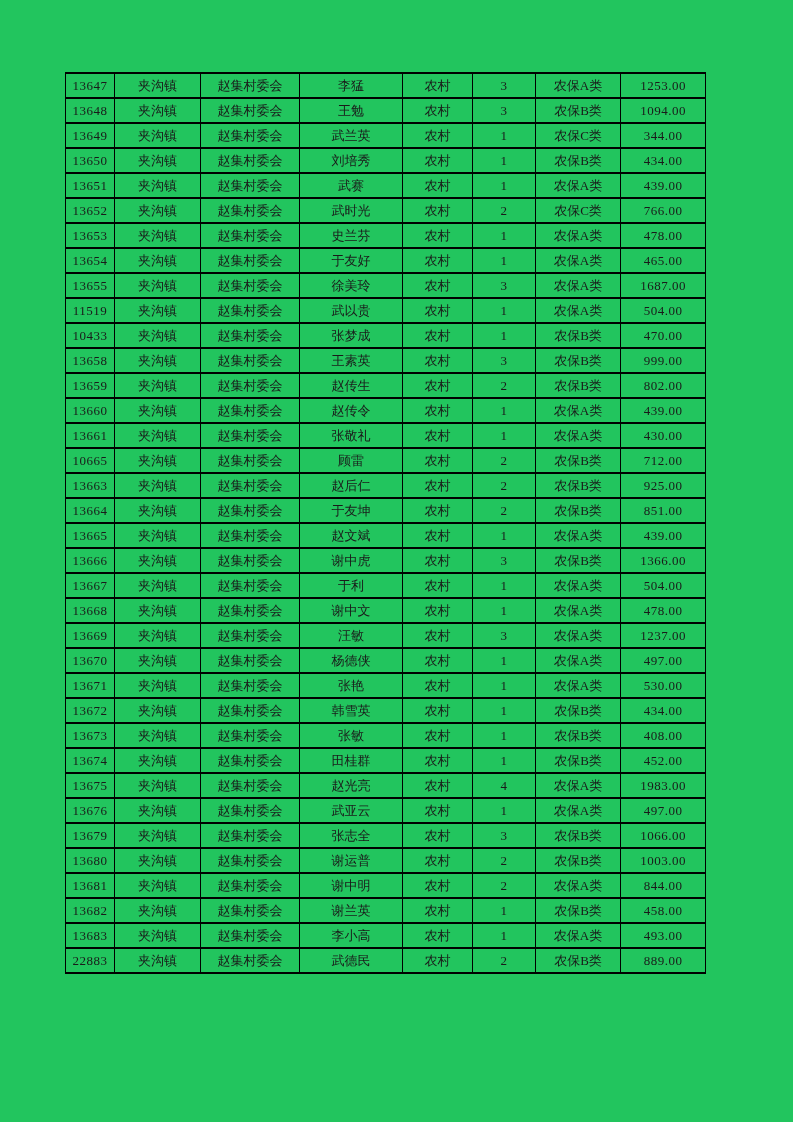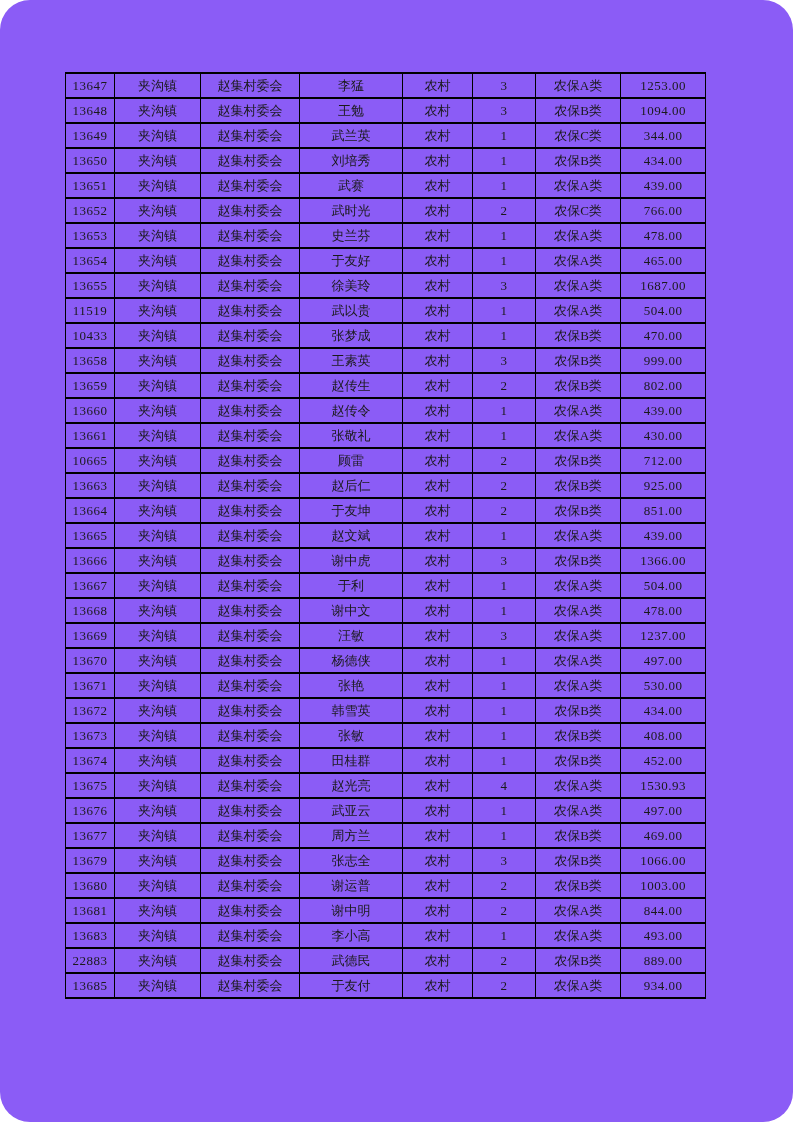--- a/index.html
+++ b/index.html
@@ -4,25 +4,24 @@
 <style>
   html, body {
     margin: 0;
     padding: 0;
     background: #ffffff;
   }
   .page {
     position: relative;
     width: 793px;
     height: 1122px;
-    background: #8b5cf6;
+    background: #22c55e;
     overflow: hidden;
     font-family: "Liberation Serif", "DejaVu Serif", serif;
     color: #1a1a1a;
-    border-radius: 30px;
   }
   table.roster {
     position: absolute;
     left: 65px;
     top: 72px;
     border-collapse: collapse;
     table-layout: fixed;
     width: 640px;
   }
   table.roster td {
@@ -341,43 +340,33 @@
           <td class="num">452.00</td>
         </tr>
         <tr>
           <td class="num">13675</td>
           <td>夹沟镇</td>
           <td>赵集村委会</td>
           <td>赵光亮</td>
           <td>农村</td>
           <td class="num">4</td>
           <td>农保A类</td>
-          <td class="num">1530.93</td>
+          <td class="num">1983.00</td>
         </tr>
         <tr>
           <td class="num">13676</td>
           <td>夹沟镇</td>
           <td>赵集村委会</td>
           <td>武亚云</td>
           <td>农村</td>
           <td class="num">1</td>
           <td>农保A类</td>
           <td class="num">497.00</td>
         </tr>
         <tr>
-          <td class="num">13677</td>
-          <td>夹沟镇</td>
-          <td>赵集村委会</td>
-          <td>周方兰</td>
-          <td>农村</td>
-          <td class="num">1</td>
-          <td>农保B类</td>
-          <td class="num">469.00</td>
-        </tr>
-        <tr>
           <td class="num">13679</td>
           <td>夹沟镇</td>
           <td>赵集村委会</td>
           <td>张志全</td>
           <td>农村</td>
           <td class="num">3</td>
           <td>农保B类</td>
           <td class="num">1066.00</td>
         </tr>
         <tr>
@@ -394,44 +383,44 @@
           <td class="num">13681</td>
           <td>夹沟镇</td>
           <td>赵集村委会</td>
           <td>谢中明</td>
           <td>农村</td>
           <td class="num">2</td>
           <td>农保A类</td>
           <td class="num">844.00</td>
         </tr>
         <tr>
+          <td class="num">13682</td>
+          <td>夹沟镇</td>
+          <td>赵集村委会</td>
+          <td>谢兰英</td>
+          <td>农村</td>
+          <td class="num">1</td>
+          <td>农保B类</td>
+          <td class="num">458.00</td>
+        </tr>
+        <tr>
           <td class="num">13683</td>
           <td>夹沟镇</td>
           <td>赵集村委会</td>
           <td>李小高</td>
           <td>农村</td>
           <td class="num">1</td>
           <td>农保A类</td>
           <td class="num">493.00</td>
         </tr>
         <tr>
           <td class="num">22883</td>
           <td>夹沟镇</td>
           <td>赵集村委会</td>
           <td>武德民</td>
           <td>农村</td>
           <td class="num">2</td>
           <td>农保B类</td>
           <td class="num">889.00</td>
-        </tr>
-        <tr>
-          <td class="num">13685</td>
-          <td>夹沟镇</td>
-          <td>赵集村委会</td>
-          <td>于友付</td>
-          <td>农村</td>
-          <td class="num">2</td>
-          <td>农保A类</td>
-          <td class="num">934.00</td>
         </tr>
       </tbody>
   </table>
 </div>
 
 </body></html>

